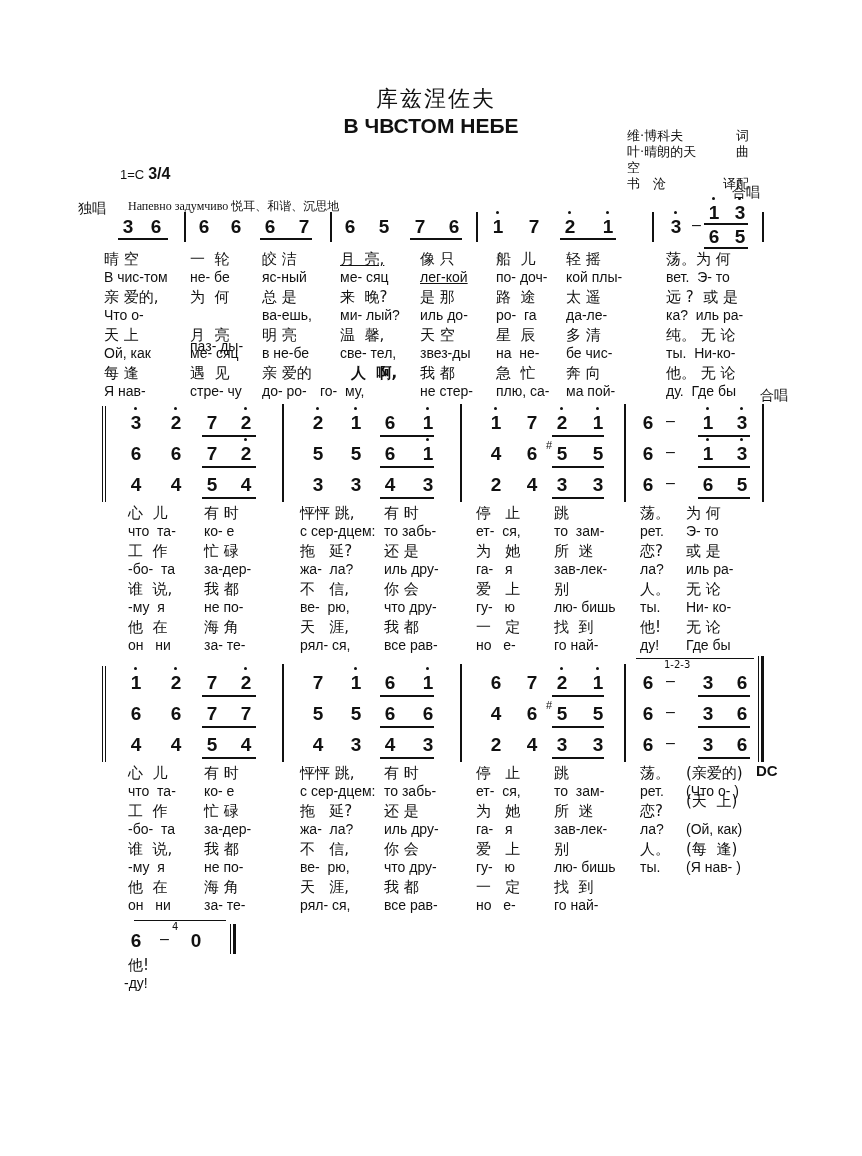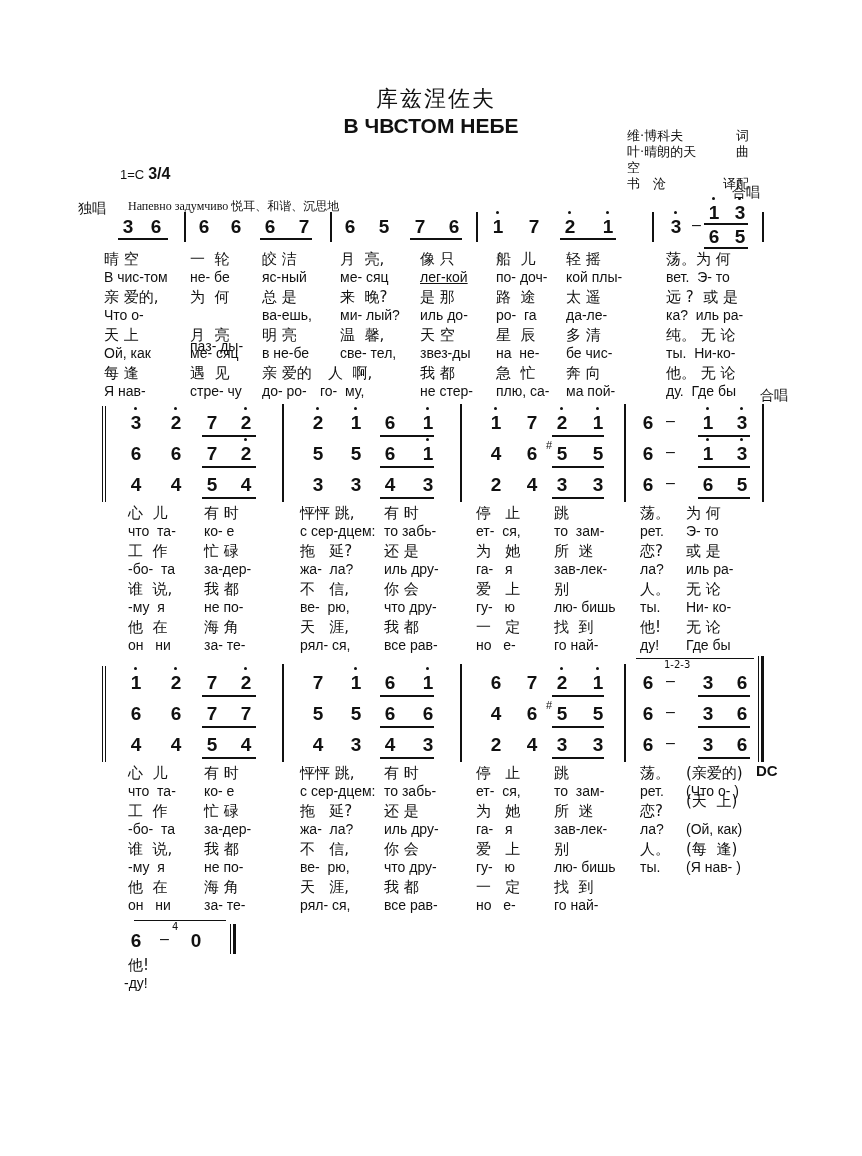--- a/index.html
+++ b/index.html
@@ -84,21 +84,21 @@
     <div class="uline" style="left:704px;top:223px;width:44px;"></div>
     <div class="uline" style="left:704px;top:247px;width:44px;"></div>
     <div class="bar" style="left:184px;top:212px;height:30px;"></div>
     <div class="bar" style="left:330px;top:212px;height:30px;"></div>
     <div class="bar" style="left:476px;top:212px;height:30px;"></div>
     <div class="bar" style="left:652px;top:212px;height:30px;"></div>
     <div class="bar" style="left:762px;top:212px;height:30px;"></div>
     <div class="lyr cn" style="left:104px;top:250px;">晴 空</div>
     <div class="lyr cn" style="left:190px;top:250px;">一  轮</div>
     <div class="lyr cn" style="left:262px;top:250px;">皎 洁</div>
-    <div class="lyr cn" style="left:340px;top:250px;">月  亮,</div>
+    <div class="lyr cn" style="left:340px;top:250px;text-decoration:underline;">月  亮,</div>
     <div class="lyr cn" style="left:420px;top:250px;">像 只</div>
     <div class="lyr cn" style="left:496px;top:250px;">船  儿</div>
     <div class="lyr cn" style="left:566px;top:250px;">轻 摇</div>
     <div class="lyr cn" style="left:666px;top:250px;">荡。为 何</div>
     <div class="lyr" style="left:104px;top:269px;">В чис-том</div>
     <div class="lyr" style="left:190px;top:269px;">не- бе</div>
     <div class="lyr" style="left:262px;top:269px;">яс-ный</div>
     <div class="lyr" style="left:340px;top:269px;">ме- сяц</div>
     <div class="lyr" style="left:420px;top:269px;text-decoration:underline;">лег-кой</div>
     <div class="lyr" style="left:496px;top:269px;">по- доч-</div>
@@ -132,21 +132,21 @@
     <div class="lyr" style="left:190px;top:345px;">ме- сяц</div>
     <div class="lyr" style="left:262px;top:345px;">в не-бе</div>
     <div class="lyr" style="left:340px;top:345px;">све- тел,</div>
     <div class="lyr" style="left:420px;top:345px;">звез-ды</div>
     <div class="lyr" style="left:496px;top:345px;">на  не-</div>
     <div class="lyr" style="left:566px;top:345px;">бе чис-</div>
     <div class="lyr" style="left:666px;top:345px;">ты.  Ни-ко-</div>
     <div class="lyr cn" style="left:104px;top:364px;">每 逢</div>
     <div class="lyr cn" style="left:190px;top:364px;">遇  见</div>
     <div class="lyr cn" style="left:262px;top:364px;">亲 爱的</div>
-    <div class="lyr cn" style="left:328px;top:364px;">人  啊,</div>
+    <div class="lyr cn" style="left:351px;top:364px;font-weight:bold;">人  啊,</div>
     <div class="lyr cn" style="left:420px;top:364px;">我 都</div>
     <div class="lyr cn" style="left:496px;top:364px;">急  忙</div>
     <div class="lyr cn" style="left:566px;top:364px;">奔 向</div>
     <div class="lyr cn" style="left:666px;top:364px;">他。 无 论</div>
     <div class="lyr" style="left:104px;top:383px;">Я нав-</div>
     <div class="lyr" style="left:190px;top:383px;">стре- чу</div>
     <div class="lyr" style="left:262px;top:383px;">до- ро-</div>
     <div class="lyr" style="left:320px;top:383px;">го-  му,</div>
     <div class="lyr" style="left:420px;top:383px;">не стер-</div>
     <div class="lyr" style="left:496px;top:383px;">плю, са-</div>

